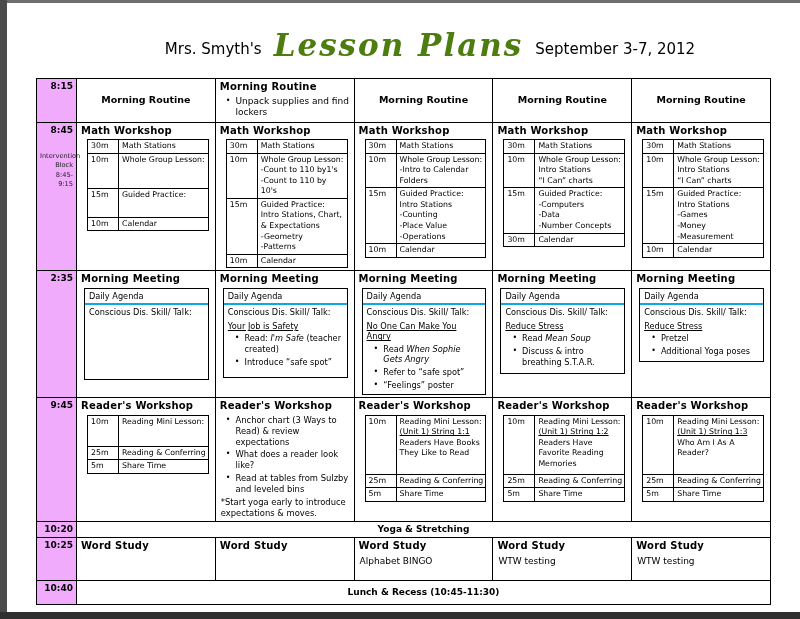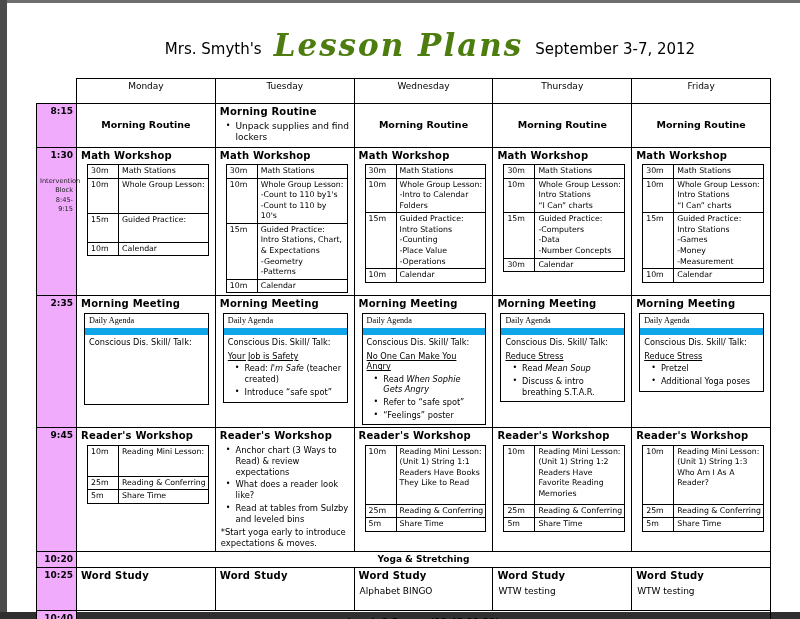--- a/index.html
+++ b/index.html
@@ -24,26 +24,26 @@
   .mid{vertical-align:middle !important;text-align:center;}
   .cb{font-weight:bold;font-size:9.5px;}
 
   table.inner{border-collapse:collapse;margin:1px 20px 0 7px;width:calc(100% - 10px);}
   table.inner td{border:1px solid #000;font-size:7.8px;padding:1px 2px 1px 3px;vertical-align:top;line-height:1.35;}
   table.inner td.dur{width:25px;}
   .pre{white-space:pre-line;}
   .h32{height:32px;}.h26{height:26px;}.h28{height:28px;}.h56{height:56px;}
 
   .mm-box{border:1px solid #000;margin:1px 3px 0 4px;font-size:8.2px;}
-  .mm-agenda{border-bottom:7px solid #0ea5e9;padding:2px 4px;font-family:Liberation Serif, serif;}
+  .mm-agenda{border-bottom:2px solid #0ea5e9;padding:2px 4px;}
   .mm-body{padding:2px 4px 3px;}
   .mh-mon{min-height:90px;}.mh-tue{min-height:88px;}.mh-wed{min-height:92px;}.mh-thu{min-height:84px;}.mh-fri{min-height:70px;}
   .topic{text-decoration:underline;margin-top:4px;}
   .it{font-style:italic;}
-  .ul{}
+  .ul{text-decoration:underline;}
   .b{display:flex;gap:5px;margin:2px 0 1px 7px;line-height:1.3;}
   .b .dot{font-size:8px;}
   .note{margin:2px 0 0 2px;font-size:8.4px;line-height:1.3;}
   .rb{font-size:8.4px;}
   .ws-sub{margin:3px 0 0 2px;font-size:9px;}
   .yoga{text-align:center;font-weight:bold;font-size:10.5px;vertical-align:middle !important;}
   .lunch{text-align:center;font-weight:bold;font-size:14.5px;vertical-align:middle !important;}
 </style>
 </head>
 <body>
@@ -58,47 +58,39 @@
   <span class="dates">September 3-7, 2012</span>
 </div>
 
 <table class="sched">
 <colgroup>
       <col style="width:40px">
       <col span="5" style="width:138.8px">
     </colgroup>
 <tbody>
 
-  <tr style="height:25px">
-    <td class="blank"></td>
-    <td class="daph">Monday</td>
-    <td class="daph">Tuesday</td>
-    <td class="daph">Wednesday</td>
-    <td class="daph">Thursday</td>
-    <td class="daph">Friday</td>
-  </tr>
 
   <tr style="height:35px">
     <td class="time">8:15</td>
     <td class="mid"><span class="cb">Morning Routine</span></td>
     <td>
       <div class="sect">Morning Routine</div>
       <div class="b">
             <span class="dot">•</span>
             <span>Unpack supplies and find lockers</span>
           </div>
     </td>
     <td class="mid"><span class="cb">Morning Routine</span></td>
     <td class="mid"><span class="cb">Morning Routine</span></td>
     <td class="mid"><span class="cb">Morning Routine</span></td>
   </tr>
 
   <tr style="height:140px">
     <td class="time">
-      <span>1:30</span>
+      <span>8:45</span>
       <div class="ib">
         <div>Intervention Block</div>
         <div>8:45- 9:15</div>
       </div>
     </td>
     <td>
       <div class="sect">Math Workshop</div>
       <table class="inner">
             <tbody>
         <tr>

